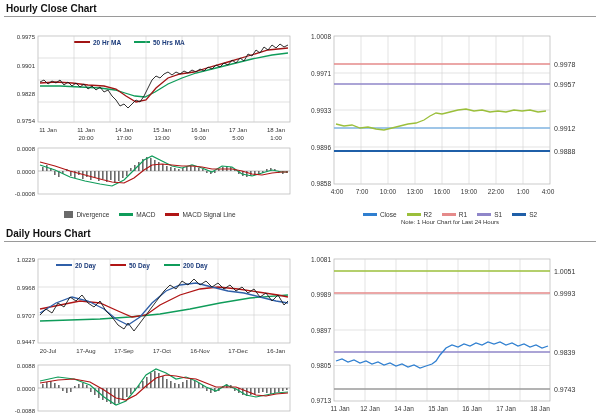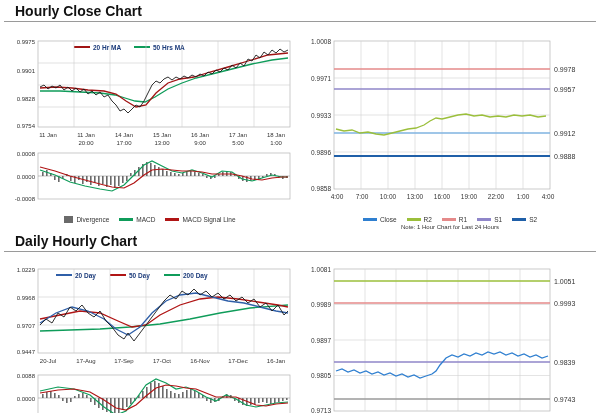--- a/index.html
+++ b/index.html
@@ -6,24 +6,24 @@
   html, body { margin:0; padding:0; }
   body {
     width:600px; height:413px;
     background:#ffffff;
     font-family:"Liberation Sans", sans-serif;
     font-size:7px;
     color:#222;
     overflow:hidden;
   }
   .section-title {
-    font-size:14px;
+    font-size:10px;
     font-weight:bold;
     color:#111;
-    padding:3px 0 2px 15px;
+    padding:3px 0 2px 6px;
   }
   .rule { height:1px; background:#9a9a9a; margin:0 4px 3px 4px; }
   .row { display:flex; width:600px; }
   .col-left { width:300px; }
   .col-right { width:300px; }
   .panel { position:relative; }
   svg { display:block; }
   text { font-family:"Liberation Sans", sans-serif; }
   .legend {
     display:flex; justify-content:center; align-items:center;
@@ -254,21 +254,21 @@
         </span>
       <span class="item">
         <span class="swatch" style="background:#1f5fa8"></span>
         <span>S2</span>
         </span>
     </div>
     <div class="note">Note: 1 Hour Chart for Last 24 Hours</div>
   </div>
 </div>
 
-<div class="section-title">Daily Hourly Chart</div>
+<div class="section-title">Daily Hours Chart</div>
 <div class="rule"></div>
 
 <div class="row">
 
   <div class="col-left panel">
     <svg width="300" height="182" viewBox="0 0 300 182">
       <rect x="38" y="14" width="252" height="84" fill="#fff" stroke="#b4b4b4" stroke-width="0.7"></rect>
 
       <g>
         <line x1="56" y1="20" x2="72" y2="20" stroke="#2f5fa8" stroke-width="2"></line>

